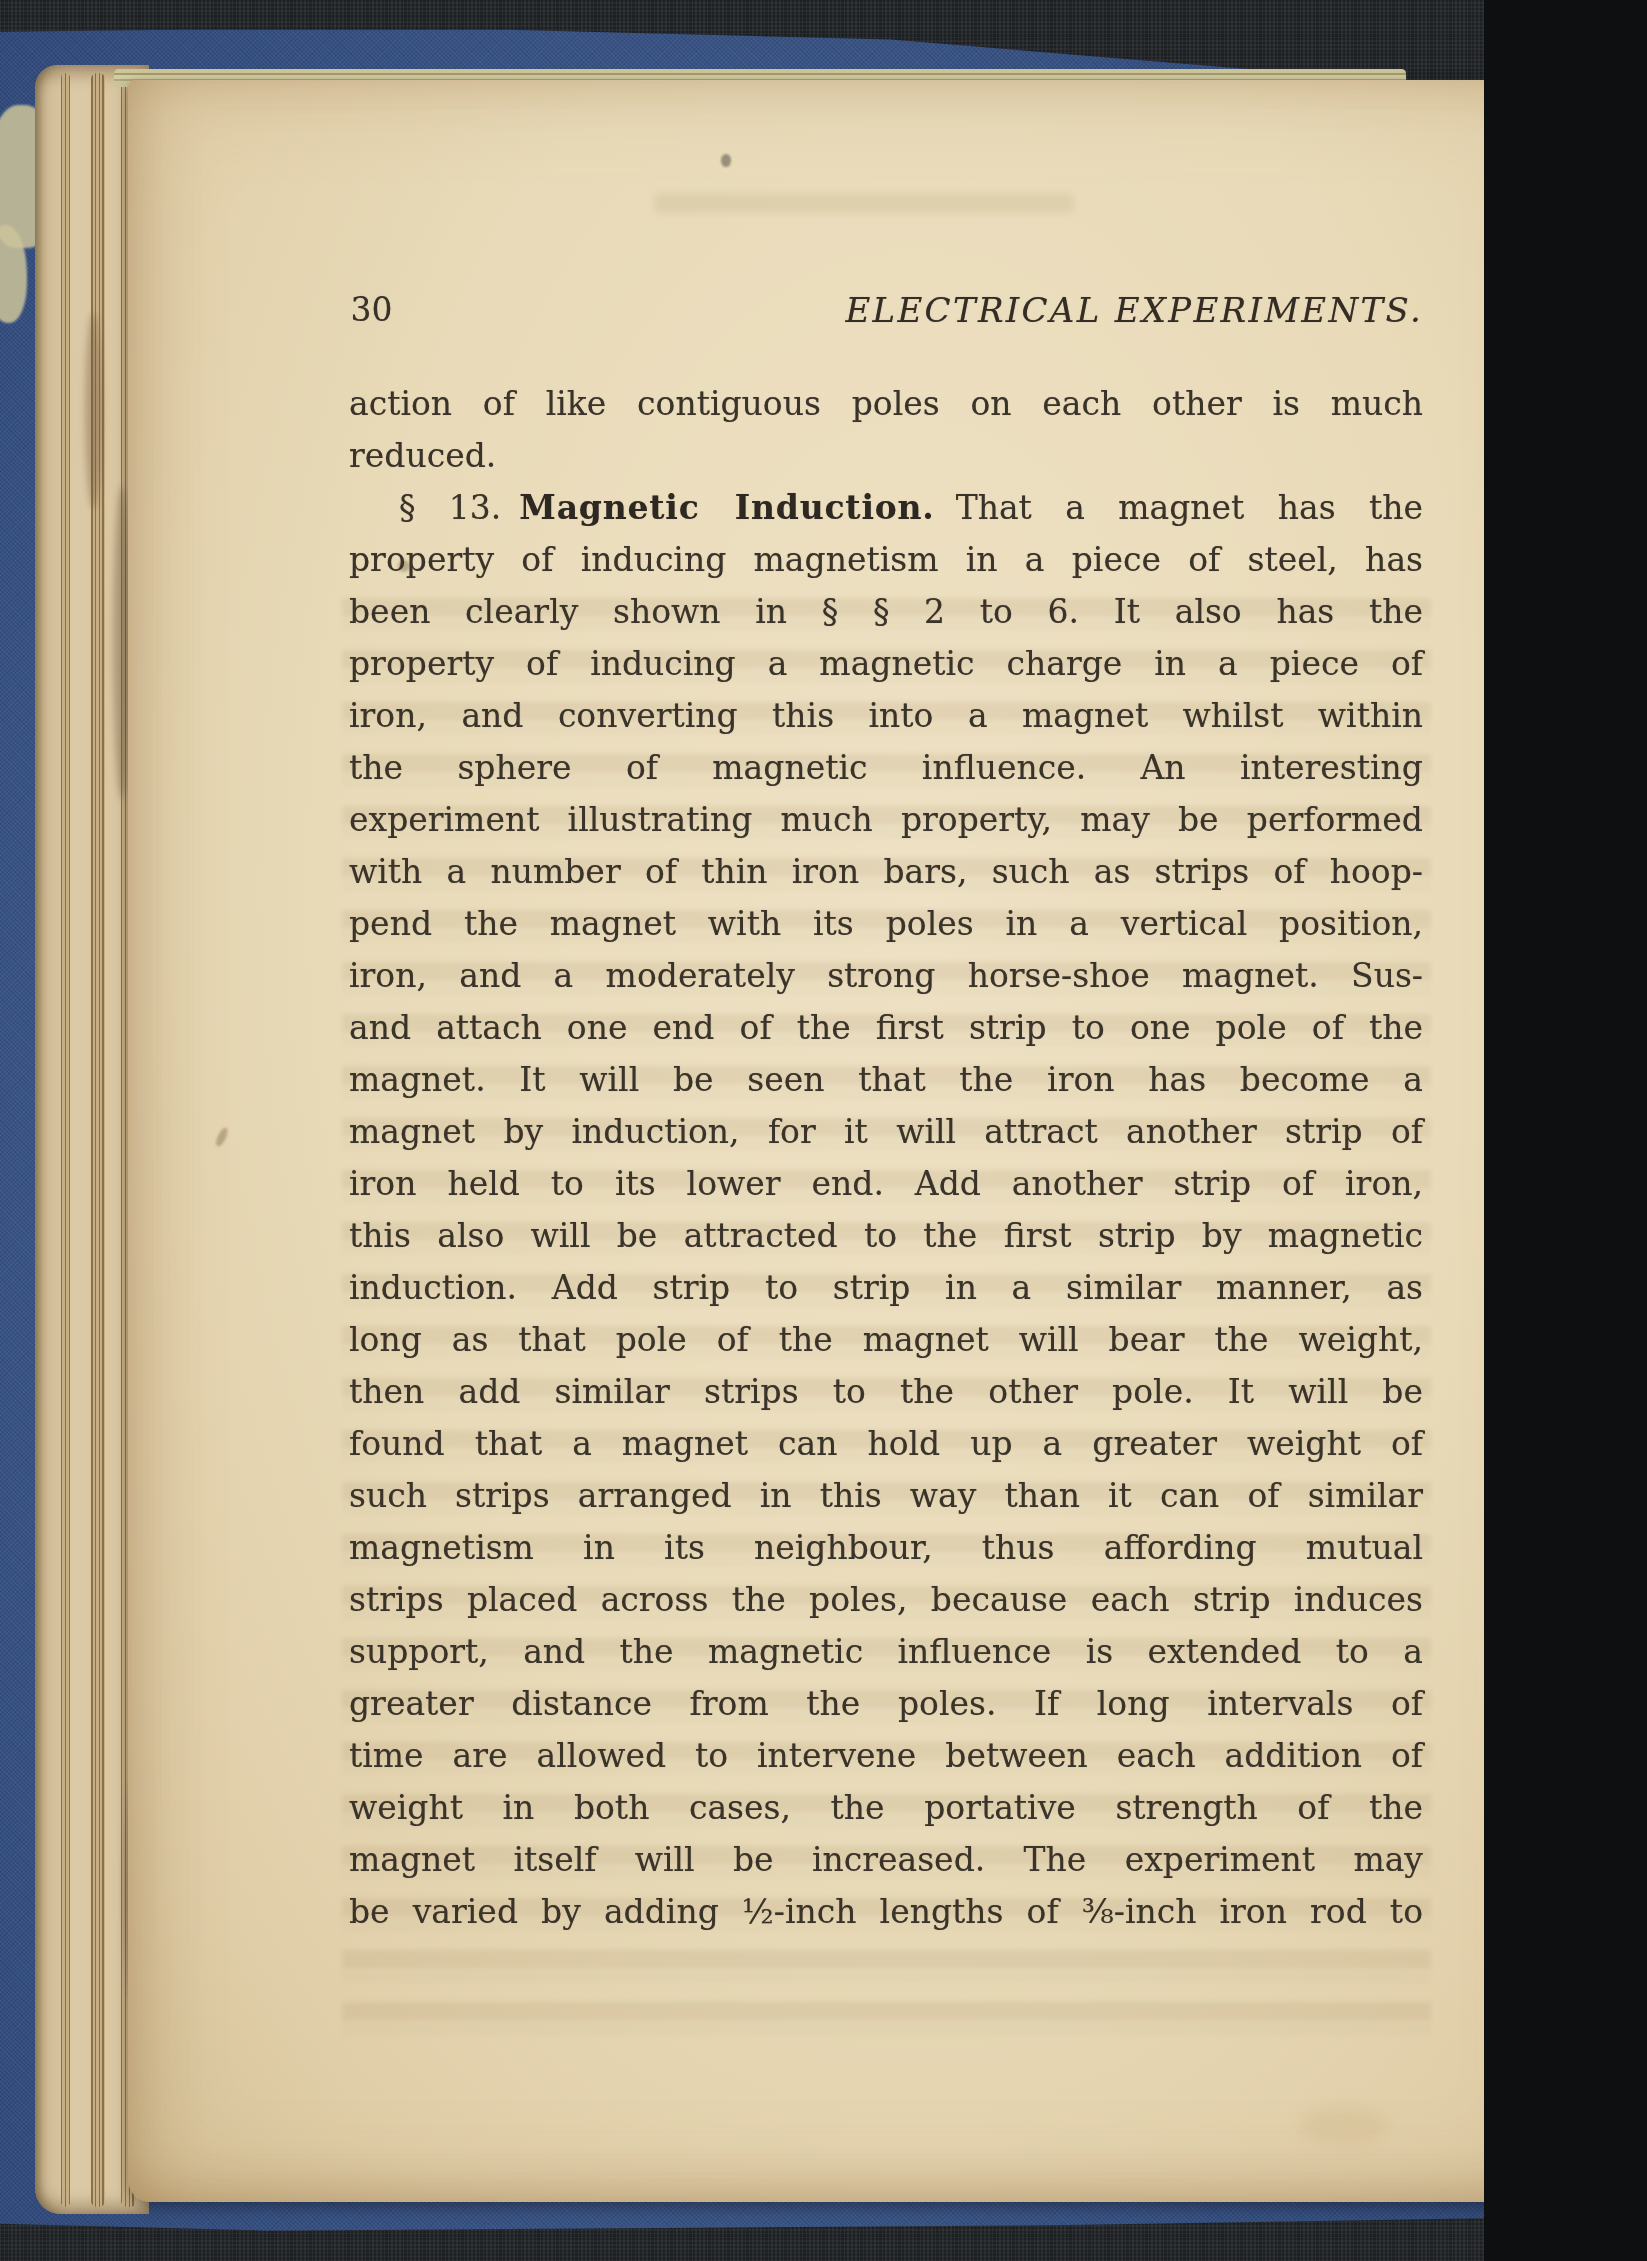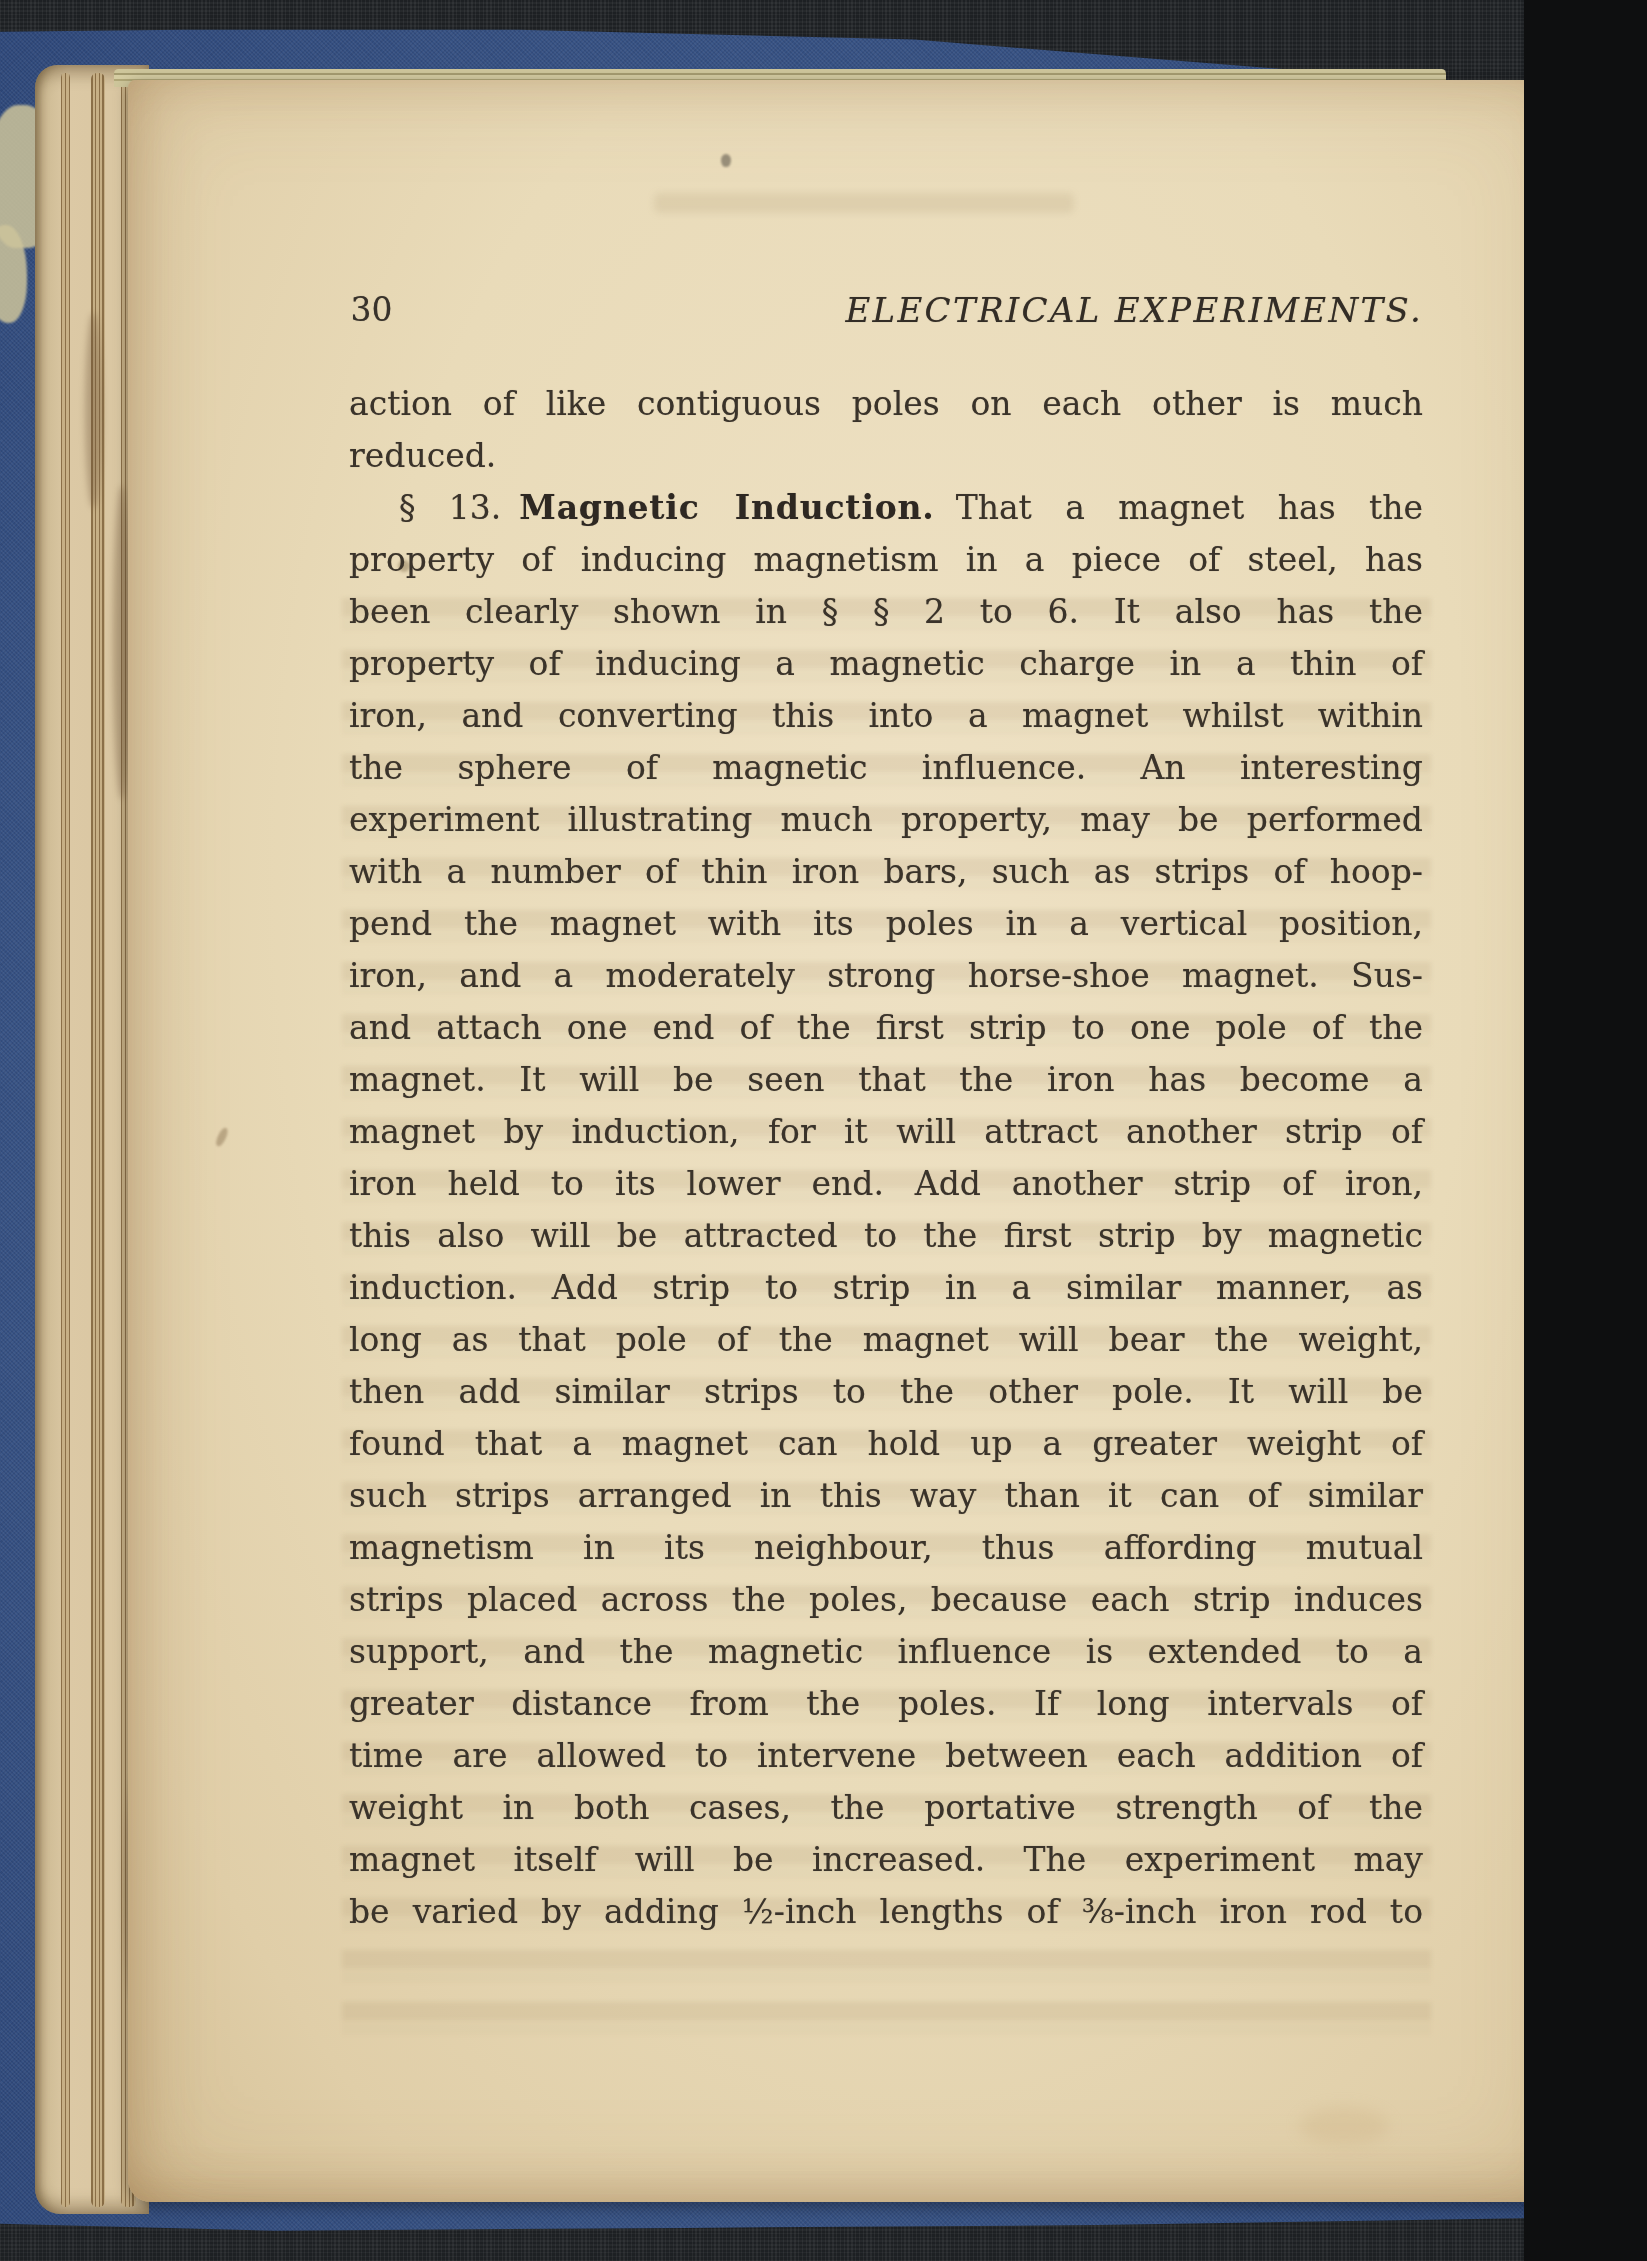--- a/index.html
+++ b/index.html
@@ -1,17 +1,17 @@
 <!DOCTYPE html>
 <html style="font-size:12px"><head>
 <meta charset="utf-8">
 <style>
   html,body{margin:0;padding:0;background:#0e0f10;}
   .scene{position:relative;width:1484px;height:2261px;overflow:hidden;
-         font-family:"DejaVu Serif", serif;padding-left:40px;}
+         font-family:"DejaVu Serif", serif;}
 
   
   .fabric{position:absolute;left:0;right:0;background-color:#1d2023;
     background-image:
       repeating-linear-gradient(90deg, rgba(255,255,255,0.05) 0 1.5px, transparent 1.5px 3.8px),
       repeating-linear-gradient(0deg,  rgba(255,255,255,0.04) 0 1.5px, transparent 1.5px 3.8px);
     z-index:2;}
   .fabric-top{top:0;height:99px;
     clip-path:polygon(0 0,100% 0,100% 90%,86% 72%,60% 40%,34% 30%,12% 30%,0 32%);}
   .fabric-bottom{bottom:0;height:69px;
@@ -148,21 +148,21 @@
           <div class="line">reduced.</div>
         </div>
 
         <div class="para">
           <div class="line jlast indent">
             <span class="section-mark">§ 13.</span><span class="section-title">Magnetic Induction.</span><span>That a magnet has the</span>
           </div>
           <div>
               <div class="line jlast">property of inducing magnetism in a piece of steel, has</div>
               <div class="line jlast">been clearly shown in § § 2 to 6. It also has the</div>
-              <div class="line jlast">property of inducing a magnetic charge in a thin of</div>
+              <div class="line jlast">property of inducing a magnetic charge in a piece of</div>
               <div class="line jlast">iron, and converting this into a magnet whilst within</div>
               <div class="line jlast">the sphere of magnetic influence. An interesting</div>
               <div class="line jlast">experiment illustrating much property, may be performed</div>
               <div class="line jlast">with a number of thin iron bars, such as strips of hoop-</div>
               <div class="line jlast">pend the magnet with its poles in a vertical position,</div>
               <div class="line jlast">iron, and a moderately strong horse-shoe magnet. Sus-</div>
               <div class="line jlast">and attach one end of the first strip to one pole of the</div>
               <div class="line jlast">magnet. It will be seen that the iron has become a</div>
               <div class="line jlast">magnet by induction, for it will attract another strip of</div>
               <div class="line jlast">iron held to its lower end. Add another strip of iron,</div>

